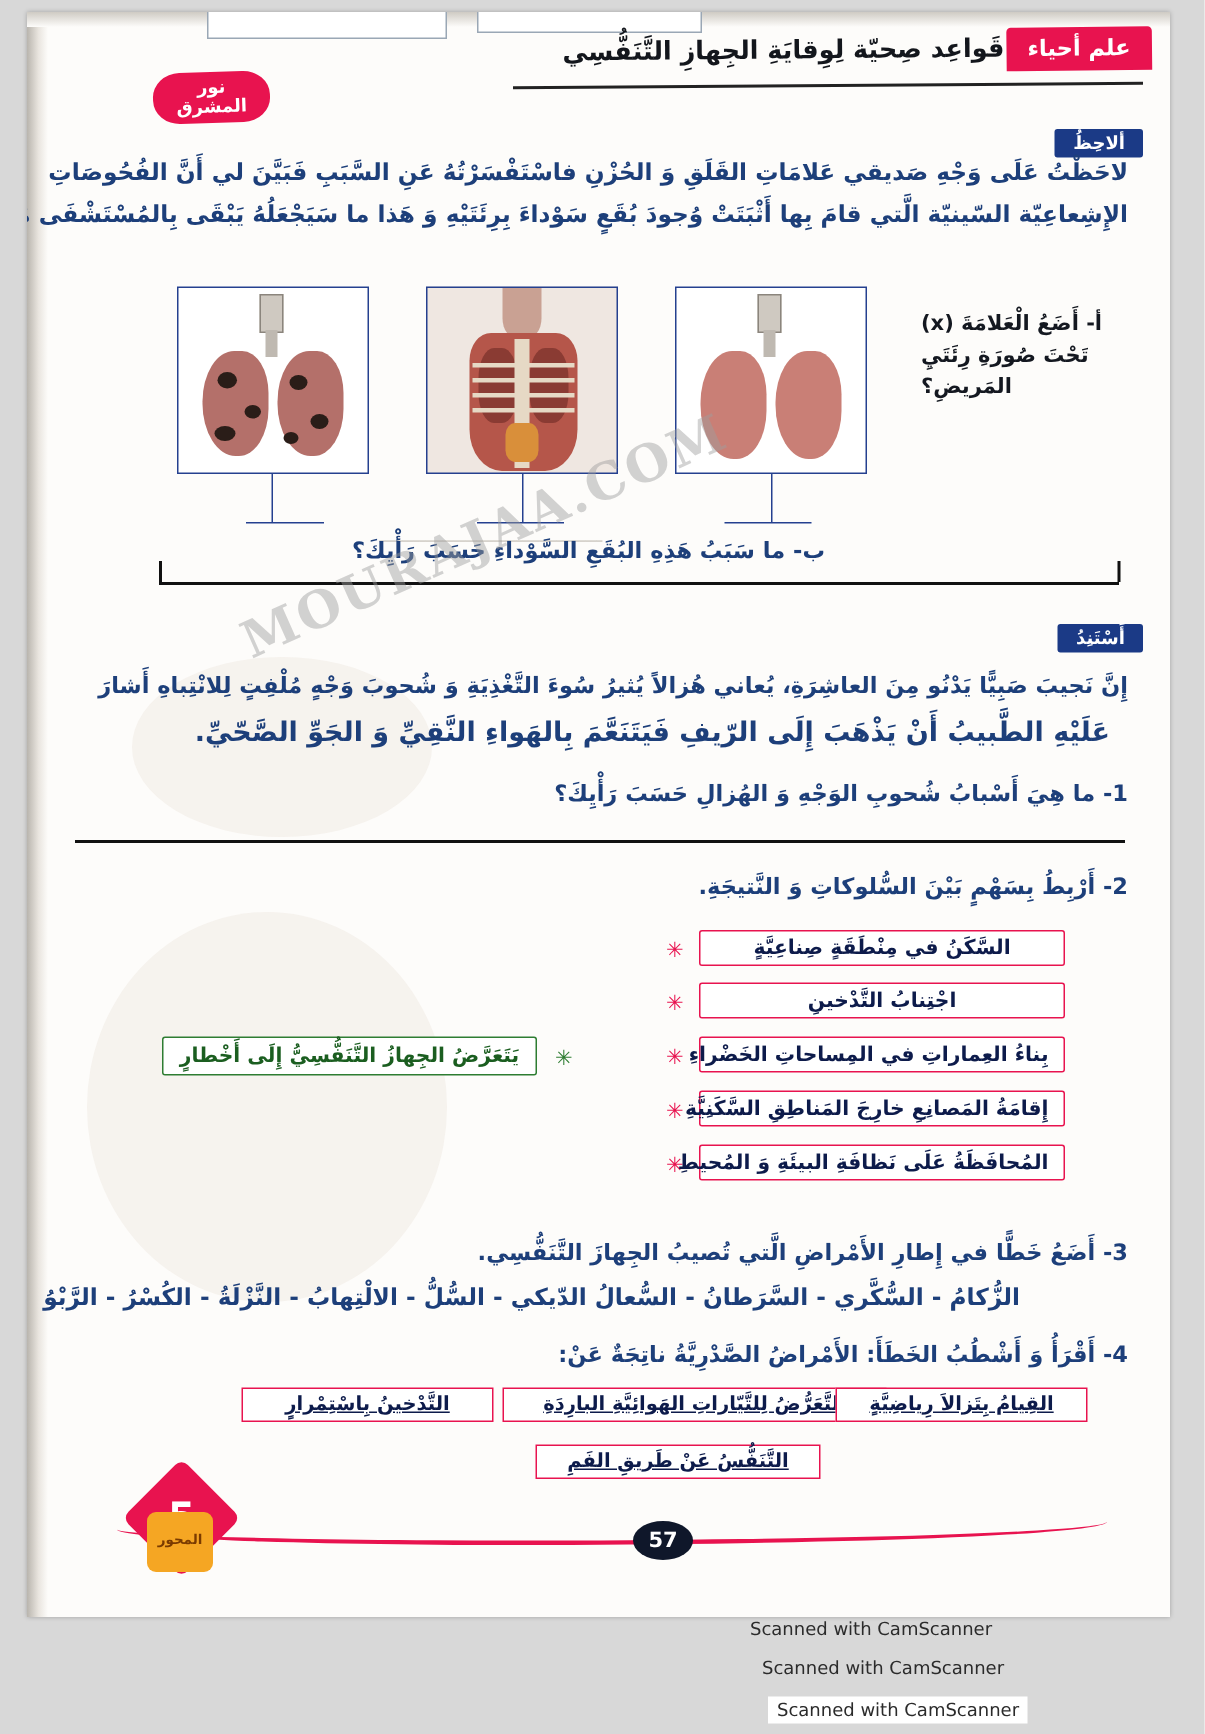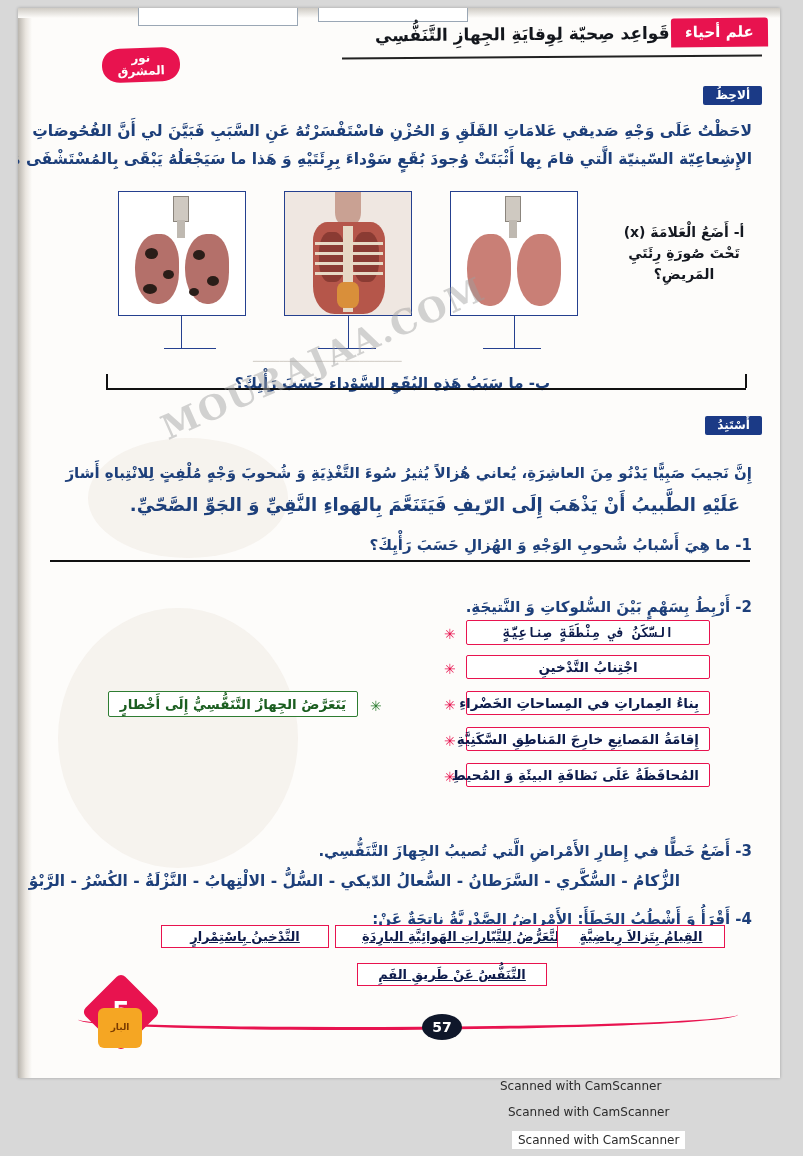--- a/index.html
+++ b/index.html
@@ -84,24 +84,23 @@
     background:#1b3a86; color:#fff;
     font-size:12px; font-weight:bold;
     padding:2px 12px 3px 12px;
     border-radius:2px;
     direction:rtl;
   }
 
   .body-line {
     position:absolute;
     font-size:15px; font-weight:bold;
-    direction:rtl; text-align:center;
+    direction:rtl; text-align:left;
     white-space:nowrap;
     color:#141820;
-    margin-top:16px;
   }
   .blue-ink { color:#1d3f7a; font-weight:bold; }
 
   
   .imgbox {
     position:absolute; border:1.5px solid #25408f; background:#fff;
     overflow:hidden;
   }
   .leadline { position:absolute; border-left:1.5px solid #25408f; }
   .leadbase { position:absolute; border-top:1.5px solid #25408f; }
@@ -294,21 +293,21 @@
 
   <div class="body-line blue-ink" style="top:440px; right:28px; font-size:15px;">إِنَّ نَجيبَ صَبِيًّا يَدْنُو مِنَ العاشِرَةِ، يُعاني هُزالاً يُثيرُ سُوءَ التَّغْذِيَةِ وَ شُحوبَ وَجْهٍ مُلْفِتٍ لِلانْتِباهِ أَشارَ</div>
   <div class="body-line blue-ink" style="top:470px; right:40px; font-size:18px;">عَلَيْهِ الطَّبيبُ أَنْ يَذْهَبَ إِلَى الرّيفِ فَيَتَنَعَّمَ بِالهَواءِ النَّقِيِّ وَ الجَوِّ الصَّحّيِّ.</div>
 
   <div class="body-line blue-ink" style="top:512px; right:28px; font-size:15px;">1- ما هِيَ أَسْبابُ شُحوبِ الوَجْهِ وَ الهُزالِ حَسَبَ رَأْيِكَ؟</div>
   <div class="answer-rule" style="left:32px; top:552px; width:700px; height:1.5px;"></div>
 
   <div class="body-line blue-ink" style="top:574px; right:28px; font-size:15px;">2- أَرْبِطُ بِسَهْمٍ بَيْنَ السُّلوكاتِ وَ النَّتيجَةِ.</div>
 
   <div class="star" style="left:426px; top:619px;">✳</div>
-  <div class="opt" style="left:448px; top:612px; width:244px;font-family:Liberation Mono, monospace;">السَّكَنُ في مِنْطَقَةٍ صِناعِيَّةٍ</div>
+  <div class="opt" style="left:448px; top:612px; width:244px;">السَّكَنُ في مِنْطَقَةٍ صِناعِيَّةٍ</div>
 
   <div class="star" style="left:426px; top:654px;">✳</div>
   <div class="opt" style="left:448px; top:647px; width:244px;">اجْتِنابُ التَّدْخينِ</div>
 
   <div class="star" style="left:426px; top:690px;">✳</div>
   <div class="opt" style="left:448px; top:683px; width:244px;">بِناءُ العِماراتِ في المِساحاتِ الخَضْراءِ</div>
 
   <div class="star" style="left:426px; top:726px;">✳</div>
   <div class="opt" style="left:448px; top:719px; width:244px;">إِقامَةُ المَصانِعِ خارِجَ المَناطِقِ السَّكَنِيَّةِ</div>
 
@@ -327,19 +326,19 @@
   <div class="bbox" style="left:317px; top:917px; width:256px;">التَّعَرُّضُ لِلتَّيّاراتِ الهَوائِيَّةِ البارِدَةِ</div>
   <div class="bbox" style="left:539px; top:917px; width:168px;">القِيامُ بِتَزالاَ رِياضِيَّةٍ</div>
   <div class="bbox" style="left:339px; top:955px; width:190px;">التَّنَفُّسُ عَنْ طَريقِ الفَمِ</div>
 
   <div class="watermark">MOURAJAA.COM</div>
 
   <div class="footer-curve"></div>
   <div class="diamond">
       <span>5</span>
     </div>
-  <div class="diamond-inner">البار</div>
+  <div class="diamond-inner">المحور</div>
   <div class="pagenum">57</div>
 </div>
 
 <div class="cam cam1">Scanned with CamScanner</div>
 <div class="cam cam2">Scanned with CamScanner</div>
 <div class="cam cam3">Scanned with CamScanner</div>
 
 </body></html>

